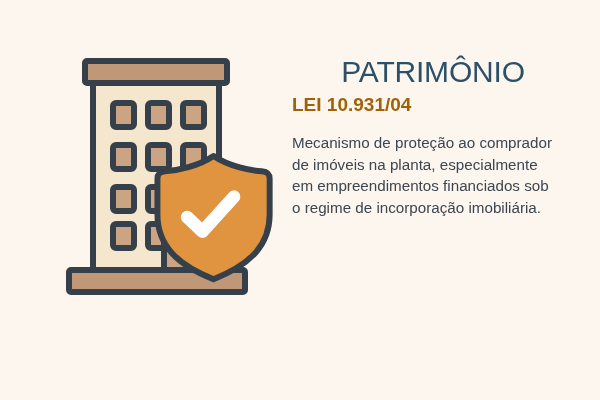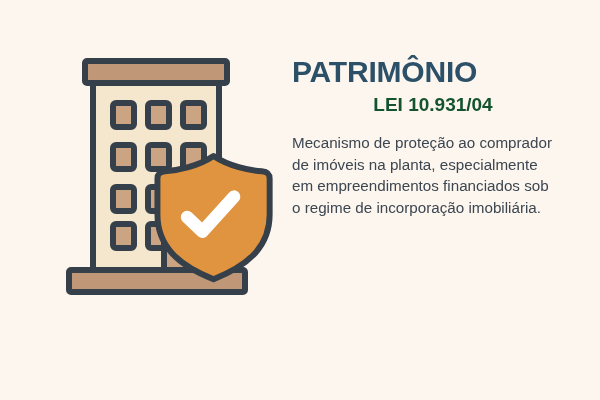--- a/index.html
+++ b/index.html
@@ -40,41 +40,41 @@
   
   #text-block {
     position: absolute;
     left: 292px;
     top: 56px;
     width: 282px;
   }
   #headline {
     margin: 0;
     font-family: "Liberation Sans", sans-serif;
-    font-weight: bold;
+    font-weight: normal;
     font-size: 30px;
     line-height: 1.08;
     letter-spacing: -0.2px;
     color: #2C5068;
     text-transform: uppercase;
+    text-align: center;
   }
   #headline .line {
     display: block;
     white-space: nowrap;
   }
   #law-reference {
     margin: 7px 0 0 0;
     font-family: "Liberation Sans", sans-serif;
     font-weight: bold;
     font-size: 19px;
     line-height: 1.1;
     letter-spacing: 0px;
-    color: #14532d;
+    color: #a16207;
     text-transform: uppercase;
-    text-align: center;
   }
   #description {
     margin: 16px 0 10px 0;
     font-family: "Liberation Sans", sans-serif;
     font-weight: normal;
     font-size: 15.2px;
     line-height: 1.42;
     color: #3C4651;
     max-width: 268px;
   }

